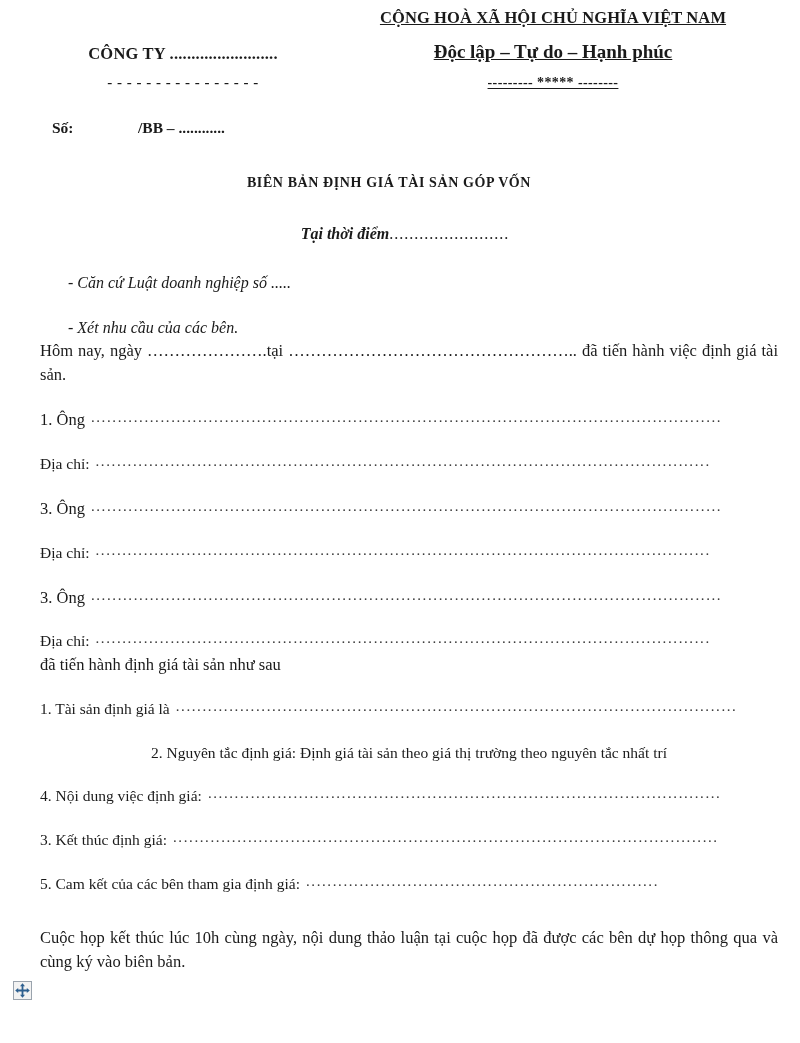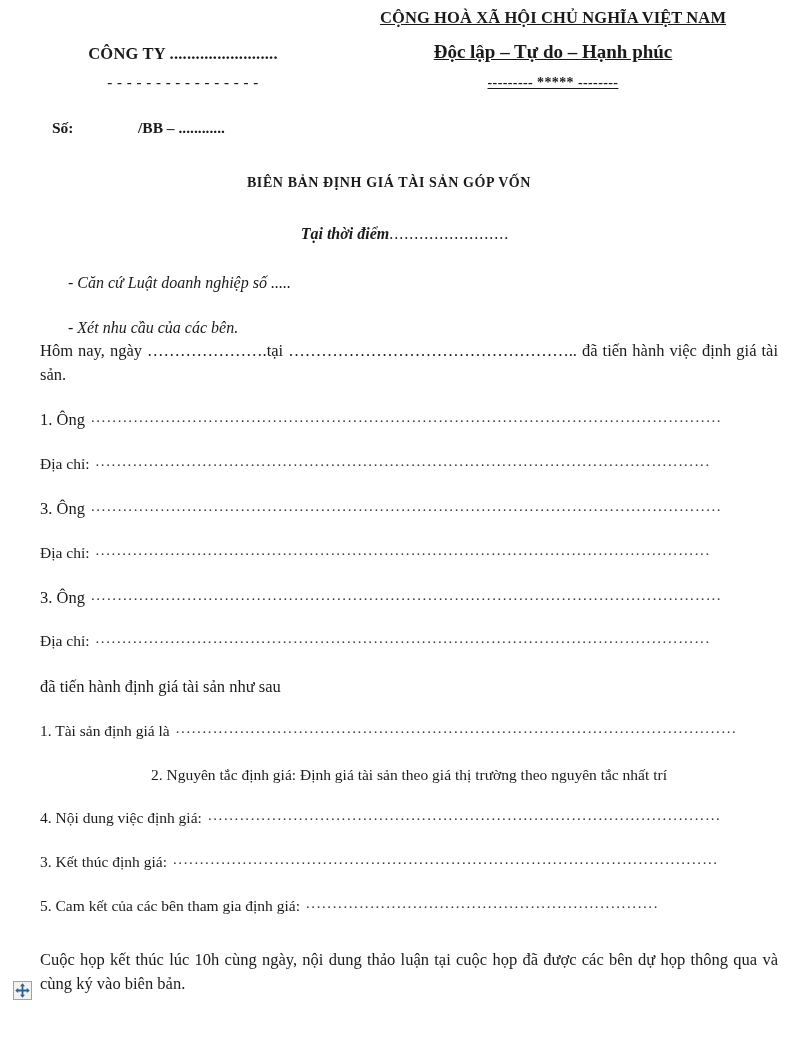--- a/index.html
+++ b/index.html
@@ -123,21 +123,21 @@
     font-size: 16px;
     padding-left: 28px;
   }
   .basis-line:first-of-type { margin-top: 28px; }
   .basis-line + .basis-line { margin-top: 22px; }
 
   .para {
     text-align: justify;
   }
 
-  .para-tight { margin-top: 22px; }
+  .para-tight { }
 
   
   .fill-row {
     display: flex;
     align-items: baseline;
     margin-top: 21px;
     white-space: nowrap;
   }
   .fill-row .lbl { flex: 0 0 auto; }
   .fill-row .dots {

